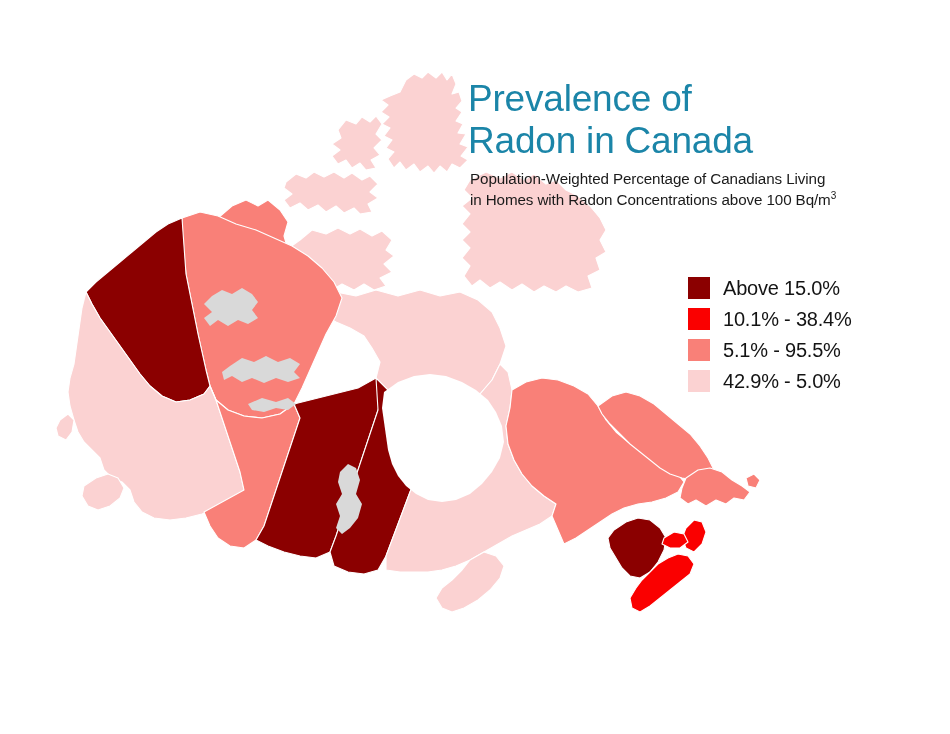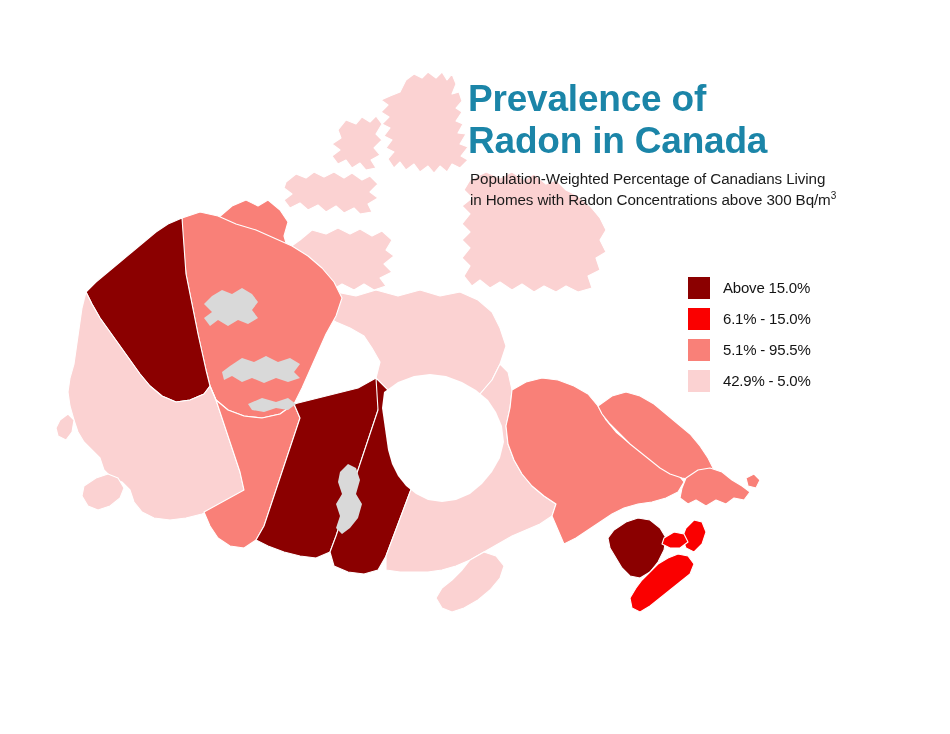--- a/index.html
+++ b/index.html
@@ -86,21 +86,21 @@
     height: 31px;
   }
   .legend-swatch {
     width: 22px;
     height: 22px;
     flex: 0 0 22px;
     display: block;
   }
   .legend-label {
     margin-left: 13px;
-    font-size: 15px;
+    font-size: 20px;
     color: #141414;
     line-height: 1;
     white-space: nowrap;
     letter-spacing: -0.2px;
   }
 </style>
 </head>
 <body>
 
 <div id="page">
@@ -217,36 +217,36 @@
       <path class="province" fill="#fa0000" d="M664 538 L674 532 L684 534 L688 542 L680 548 L670 548 L662 544 Z"></path>
 
       <path class="lake" fill="#ffffff" d="M384 392 L398 382 L414 376 L430 374 L446 376 L462 382 L476 390 L488 400 L496 412 L502 426 L504 442
            L500 458 L492 472 L482 484 L470 494 L456 500 L442 502 L428 500 L416 494 L406 486 L398 476 L392 464
            L388 450 L386 436 L384 422 L382 408 Z"></path>
 
     </svg>
   </div>
 
   <div id="title-block">
-    <div id="map-title" style="color: rgb(27, 133, 168); font-weight: bold;">Prevalence of
+    <div id="map-title" style="color: rgb(27, 133, 168);">Prevalence of
 Radon in Canada</div>
     <div id="map-subtitle"><span>Population-Weighted Percentage of Canadians Living
-in Homes with Radon Concentrations above 300 Bq/m</span><span class="sup">3</span></div>
+in Homes with Radon Concentrations above 100 Bq/m</span><span class="sup">3</span></div>
   </div>
 
   <div id="legend">
 
     <div class="legend-item">
       <span class="legend-swatch" style="background-color: rgb(139, 0, 0);"></span>
       <span class="legend-label">Above 15.0%</span>
     </div>
 
     <div class="legend-item">
       <span class="legend-swatch" style="background-color: rgb(250, 0, 0);"></span>
-      <span class="legend-label">6.1% - 15.0%</span>
+      <span class="legend-label">10.1% - 38.4%</span>
     </div>
 
     <div class="legend-item">
       <span class="legend-swatch" style="background-color: rgb(249, 128, 120);"></span>
       <span class="legend-label">5.1% - 95.5%</span>
     </div>
 
     <div class="legend-item">
       <span class="legend-swatch" style="background-color: rgb(251, 210, 210);"></span>
       <span class="legend-label">42.9% - 5.0%</span>

